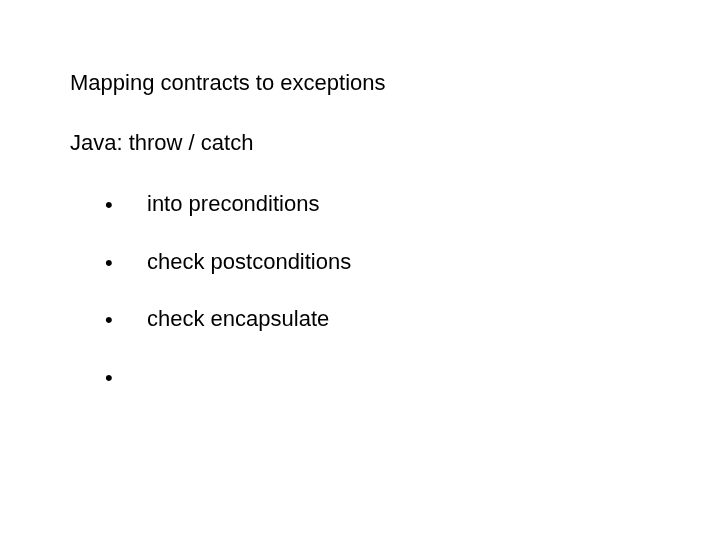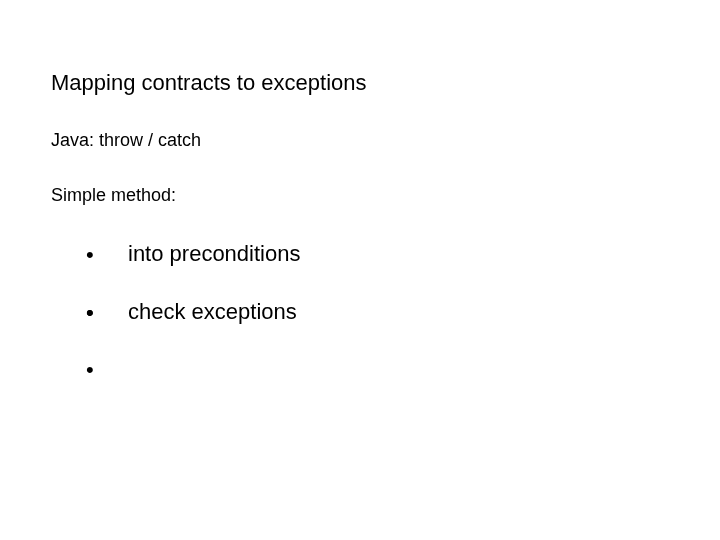--- a/index.html
+++ b/index.html
@@ -9,28 +9,28 @@
     height: 540px;
     background: #ffffff;
     font-family: Arial, Helvetica, sans-serif;
     color: #000000;
   }
   .slide {
     position: relative;
     width: 720px;
     height: 540px;
     box-sizing: border-box;
-    padding: 70px 70px 0 51px;
+    padding: 70px 70px 0 70px;
   }
   .title {
     font-size: 22px;
     margin-bottom: 34px;
   }
   .line {
-    font-size: 18px;
+    font-size: 22px;
     margin-bottom: 34px;
   }
   ul.bullets {
     list-style: none;
     padding: 0;
     margin: 0 0 0 35px;
   }
   ul.bullets li {
     position: relative;
     padding-left: 42px;
@@ -47,32 +47,32 @@
 </style>
 </head>
 <body>
 
 <div class="slide">
 
   <div class="title">Mapping contracts to exceptions</div>
 
   <div class="line">Java:  throw / catch</div>
 
-  <div class="line">Simple method:</div>
 
   <ul class="bullets">
     <li>
       <span class="dot">•</span>
       <span>into preconditions</span>
     </li>
     <li>
       <span class="dot">•</span>
+      <span>check postconditions</span>
     </li>
     <li>
       <span class="dot">•</span>
-      <span>check exceptions</span>
+      <span>check encapsulate</span>
     </li>
     <li>
       <span class="dot">•</span>
     </li>
   </ul>
 
 </div>
 
 </body></html>

